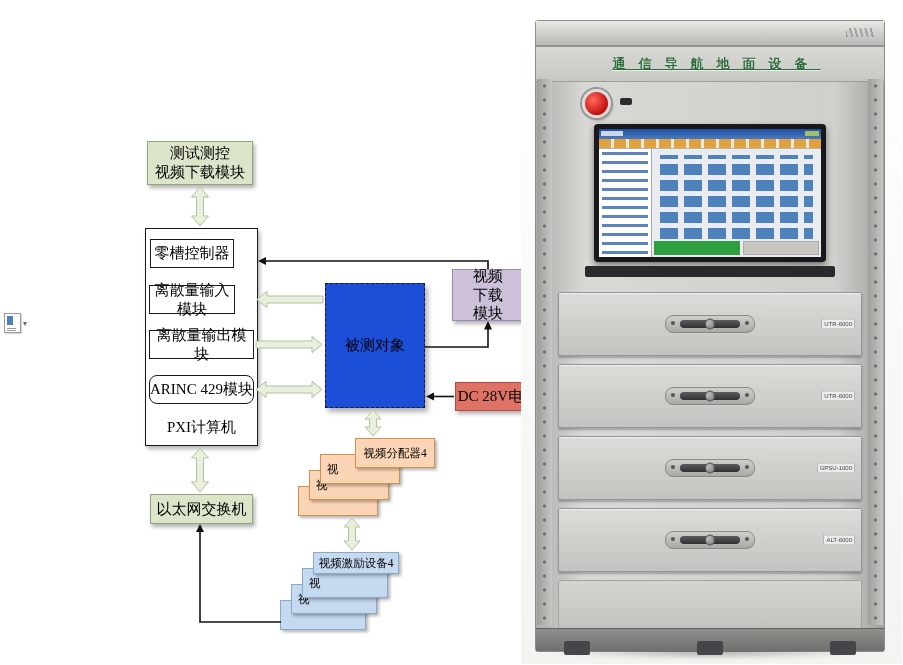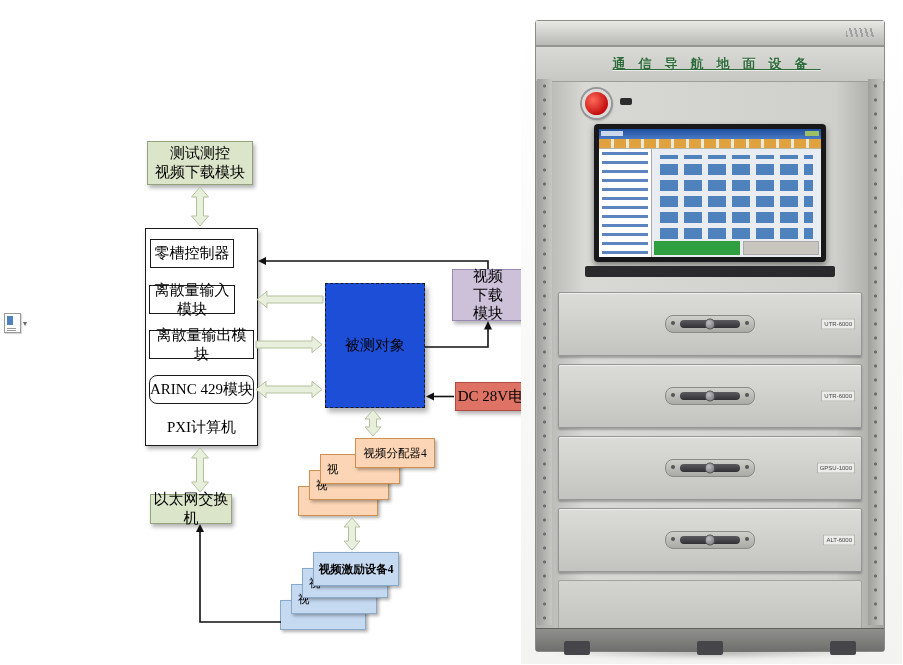--- a/index.html
+++ b/index.html
@@ -126,31 +126,31 @@
   <div class="abs dbox whitebox" style="left:149px;top:330px;width:105px;height:29px;">离散量输出模块</div>
   <div class="abs dbox whitebox" style="left:149px;top:375px;width:105px;height:29px;border-radius:8px;">ARINC 429模块</div>
   <div class="abs dbox" style="left:145px;top:412px;width:113px;height:30px;">PXI计算机</div>
 
   <div class="abs dbox dashedbox" style="left:325px;top:283px;width:100px;height:125px;">被测对象</div>
 
   <div class="abs dbox purplebox shadowed" style="left:452px;top:269px;width:72px;height:52px;padding:18px;">视频下载模块</div>
 
   <div class="abs dbox redbox shadowed" style="left:455px;top:382px;width:86px;height:29px;">DC 28V电源</div>
 
-  <div class="abs dbox greenbox shadowed" style="left:150px;top:494px;width:82px;height:30px;">以太网交换机</div>
+  <div class="abs dbox greenbox shadowed" style="left:150px;top:494px;width:103px;height:30px;">以太网交换机</div>
 
   <div class="abs stackbox back" style="left:298px;top:486px;width:80px;height:30px;"></div>
   <div class="abs stackbox back" style="left:309px;top:470px;width:80px;height:30px;">视</div>
   <div class="abs stackbox back" style="left:320px;top:454px;width:80px;height:30px;">视</div>
   <div class="abs stackbox front" style="left:331px;top:438px;width:80px;height:30px;margin-left:24px;">视频分配器4</div>
 
   <div class="abs stackbox blue back" style="left:280px;top:600px;width:86px;height:30px;"></div>
   <div class="abs stackbox blue back" style="left:291px;top:584px;width:86px;height:30px;">视</div>
   <div class="abs stackbox blue back" style="left:302px;top:568px;width:86px;height:30px;">视</div>
-  <div class="abs stackbox blue front" style="left:313px;top:552px;width:86px;height:34px;font-weight:bold;">视频激励设备4</div>
+  <div class="abs stackbox blue front" style="left:313px;top:552px;width:86px;height:22px;">视频激励设备4</div>
 
   <svg class="overlay" width="520" height="665" viewBox="0 0 520 665">
 
     <polygon class="hollow" points="200,187 208.5,197 203.5,197 203.5,216 208.5,216 200,226 191.5,216 196.5,216 196.5,197 191.5,197"></polygon>
     <polygon class="hollow" points="257,299.5 267,291.3 267,296 323,296 323,303 267,303 267,307.7"></polygon>
     <polygon class="hollow" points="322,344.5 312,336.3 312,341 256,341 256,348 312,348 312,352.7"></polygon>
     <polygon class="hollow" points="256,389.5 266,381.3 266,386 312,386 312,381.3 322,389.5 312,397.7 312,393 266,393 266,397.7"></polygon>
     <polygon class="hollow" points="373,410 381,419 376.5,419 376.5,427 381,427 373,436 365,427 369.5,427 369.5,419 365,419"></polygon>
     <polygon class="hollow" points="352,518 360,527 355.5,527 355.5,541 360,541 352,550 344,541 348.5,541 348.5,527 344,527"></polygon>
     <polygon class="hollow" points="200,448 208.5,458 203.5,458 203.5,482 208.5,482 200,492 191.5,482 196.5,482 196.5,458 191.5,458"></polygon>

